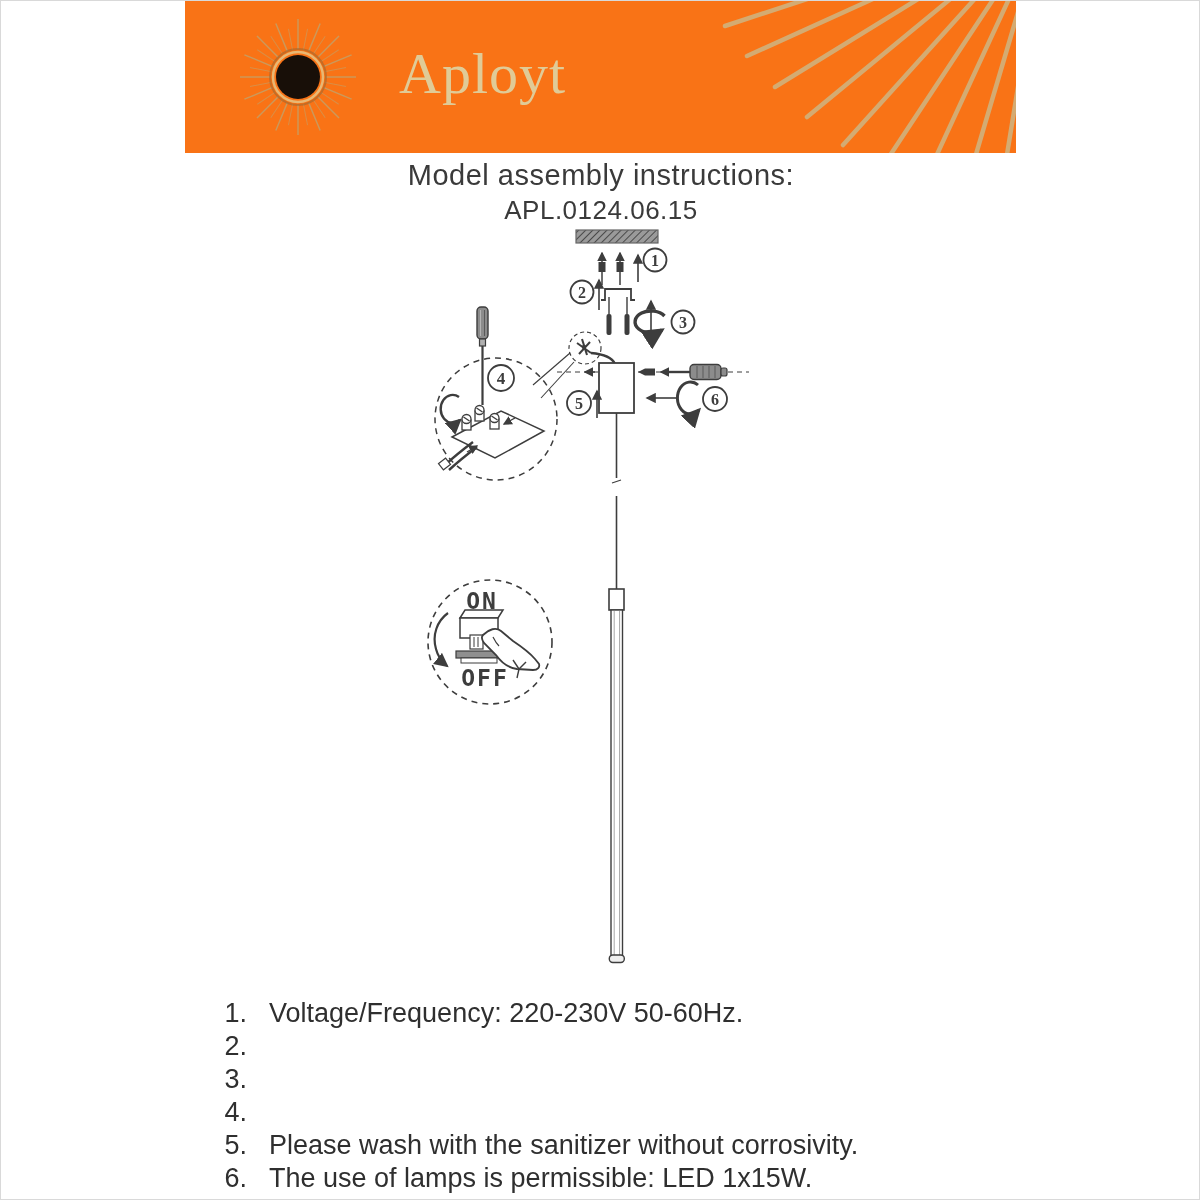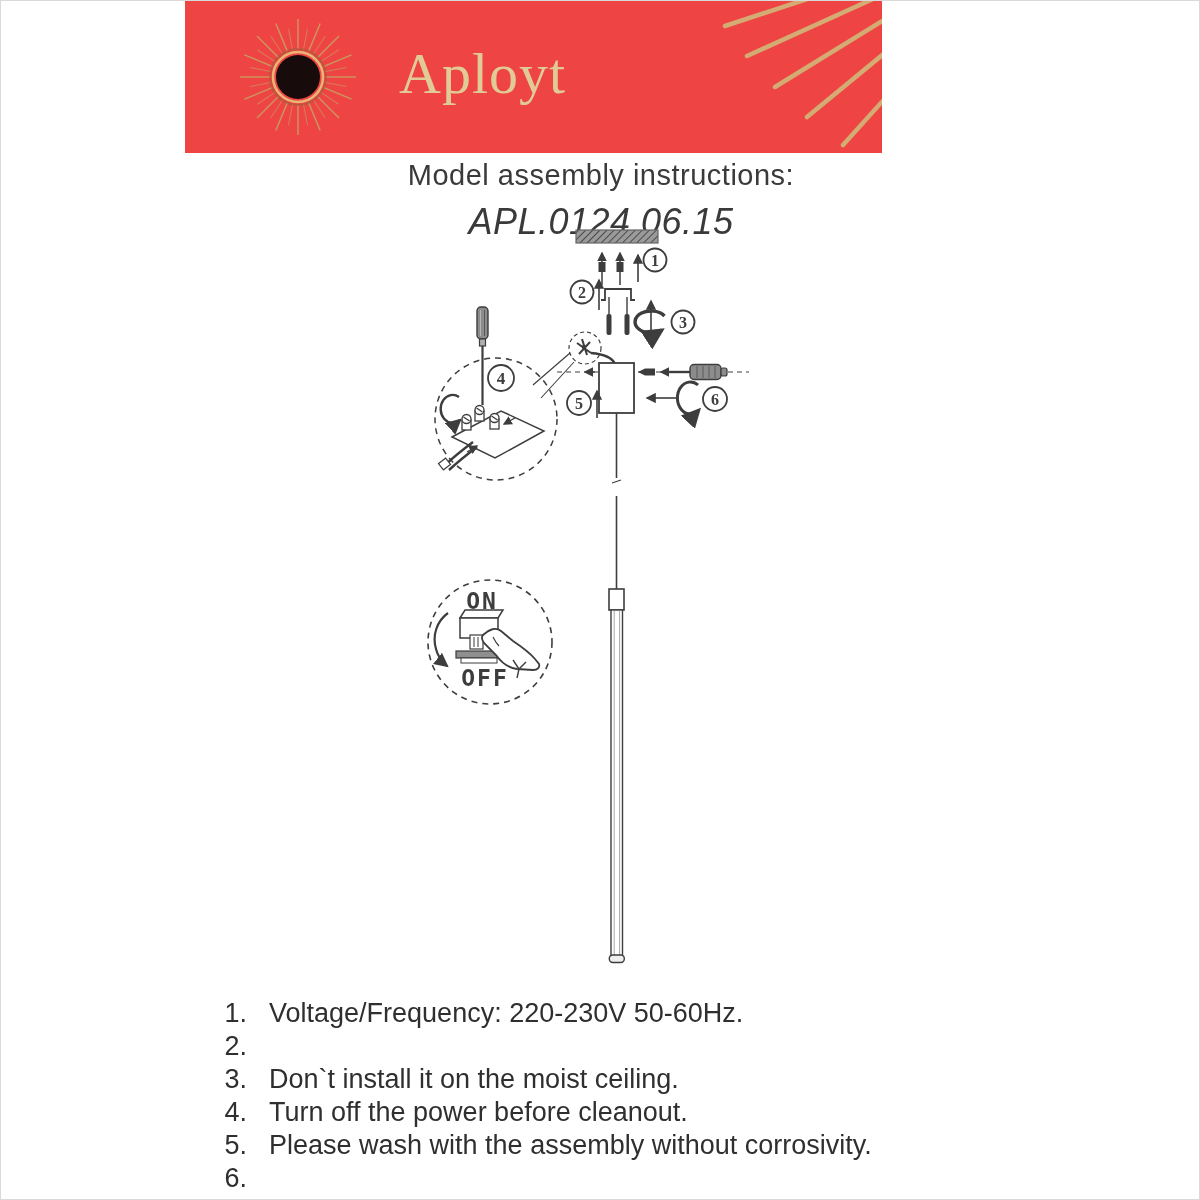--- a/index.html
+++ b/index.html
@@ -2,27 +2,27 @@
 <html><head>
 <meta charset="utf-8">
 <style>
   html,body{margin:0;padding:0;}
   body{
     width:1200px;height:1200px;background:#ffffff;position:relative;
     font-family:"Liberation Sans", sans-serif;overflow:hidden;
     box-sizing:border-box;border:1px solid #d9d9d9;
   }
   .banner{
-    position:absolute;left:184px;top:0;width:697px;height:152px;
-    background:#ef4444;overflow:hidden;
+    position:absolute;left:184px;top:0;width:831px;height:152px;
+    background:#f97316;overflow:hidden;
   }
   .banner svg{position:absolute;left:0;top:0;}
   .titleblock{position:absolute;left:0;top:158px;width:1200px;text-align:center;color:#3a3a3a;}
   .titleblock .h1{font-size:29px;font-weight:500;letter-spacing:.5px;}
-  .titleblock .h2{font-size:36px;font-weight:500;margin-top:9px;letter-spacing:.5px;font-style:italic;}
+  .titleblock .h2{font-size:26px;font-weight:500;margin-top:3px;letter-spacing:.5px;}
   .diagram{position:absolute;left:0;top:0;width:1200px;height:1200px;}
   .instr{position:absolute;left:208px;top:996px;color:#2f2f2f;font-size:27px;line-height:33px;font-weight:500;}
   .instr .row{display:flex;}
   .instr .num{width:38px;text-align:right;flex:0 0 38px;}
   .instr .txt{margin-left:22px;white-space:nowrap;text-align:center;}
 </style>
 </head>
 <body>
 
 <div class="banner">
@@ -267,26 +267,25 @@
 <div class="instr">
   <div class="row">
     <span class="num">1.</span>
     <span class="txt">Voltage/Frequency: 220-230V 50-60Hz.</span>
   </div>
   <div class="row">
     <span class="num">2.</span>
   </div>
   <div class="row">
     <span class="num">3.</span>
-    <span class="txt">Don`t install it on the moist ceiling.</span>
   </div>
   <div class="row">
     <span class="num">4.</span>
-    <span class="txt">Turn off the power before cleanout.</span>
   </div>
   <div class="row">
     <span class="num">5.</span>
-    <span class="txt">Please wash with the assembly without corrosivity.</span>
+    <span class="txt">Please wash with the sanitizer without corrosivity.</span>
   </div>
   <div class="row">
     <span class="num">6.</span>
+    <span class="txt">The use of lamps is permissible: LED 1x15W.</span>
   </div>
 </div>
 
 </body></html>

